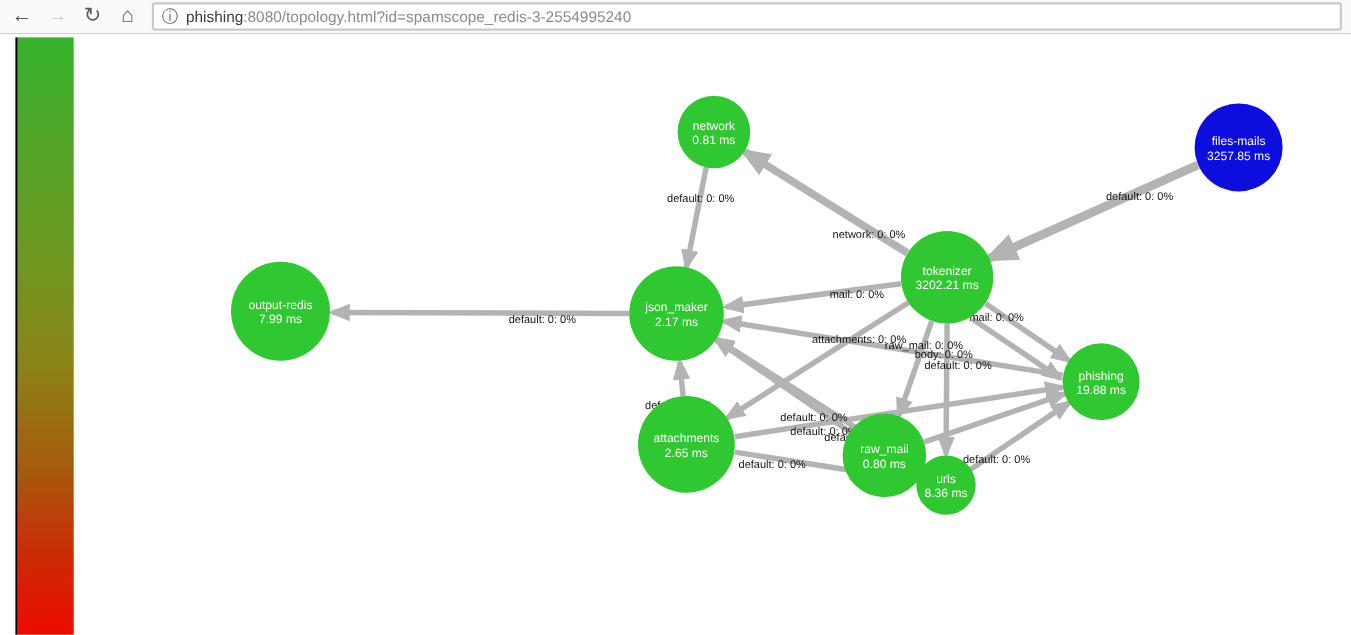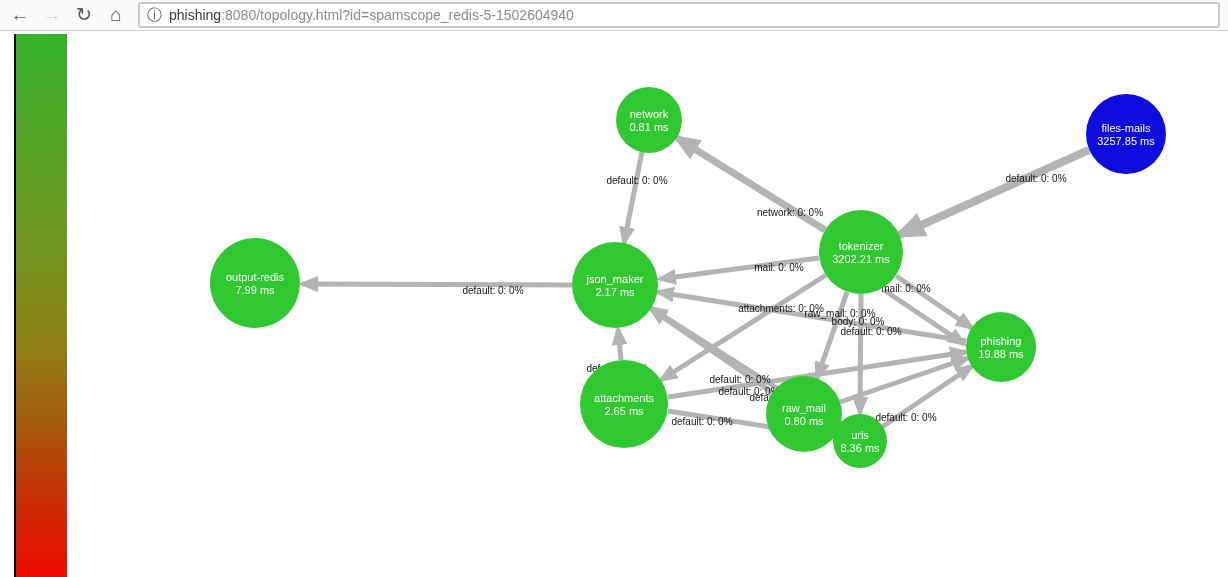--- a/index.html
+++ b/index.html
@@ -28,21 +28,21 @@
 </head>
 <body>
 
 <div class="toolbar">
   <div class="nav-icon">←</div>
   <div class="nav-icon disabled">→</div>
   <div class="nav-icon">↻</div>
   <div class="nav-icon">⌂</div>
   <div class="url-box">
     <span class="info-icon">ⓘ</span>
-    <span class="url-text"><span class="url-host">phishing</span><span>:8080/topology.html?id=spamscope_redis-5-1502604940</span></span>
+    <span class="url-text"><span class="url-host">phishing</span><span>:8080/topology.html?id=spamscope_redis-3-2554995240</span></span>
   </div>
 </div>
 
 <div class="legend-bar"></div>
 
 <svg id="graph" width="1228" height="545" viewBox="0 32 1228 545">
     <defs>
       <marker id="arrow" markerWidth="4.5" markerHeight="3.4" refX="3.2" refY="1.6" orient="auto" markerUnits="strokeWidth">
         <path d="M0,0 L4,1.6 L0,3.2 Z" fill="#b3b3b3"></path>
       </marker>

